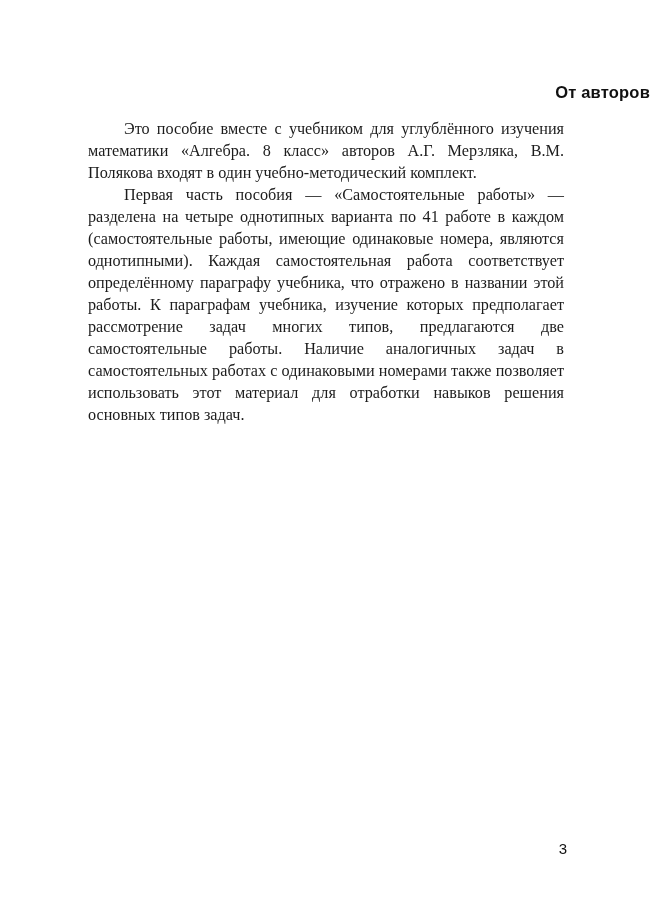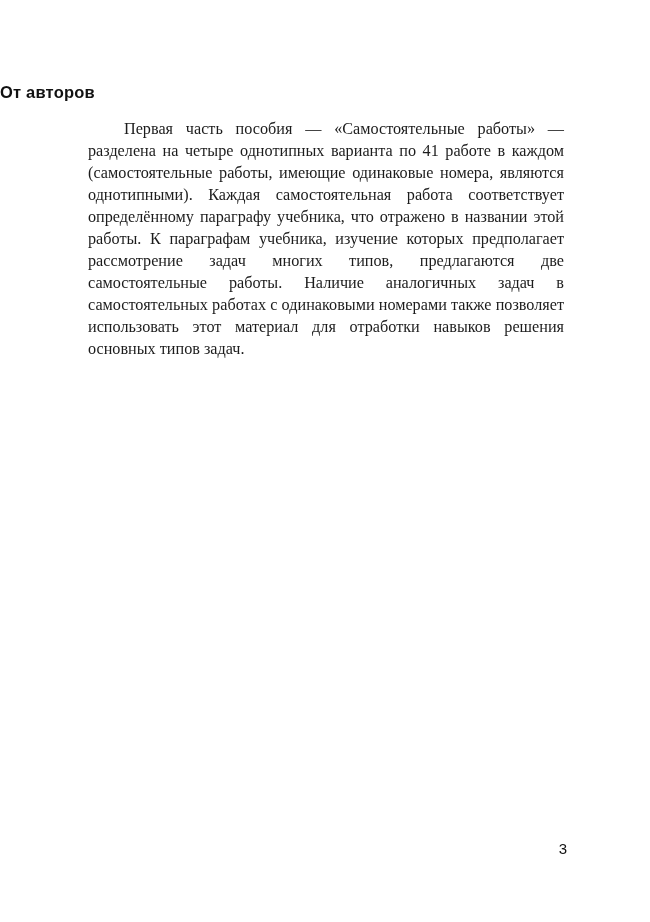--- a/index.html
+++ b/index.html
@@ -17,21 +17,21 @@
     font-family: "Liberation Serif", "DejaVu Serif", serif;
     color: #1a1a1a;
     box-sizing: border-box;
   }
 
   .page-title {
     position: absolute;
     left: 0;
     top: 83px;
     width: 650px;
-    text-align: left;
+    text-align: right;
     font-family: "Liberation Sans", "DejaVu Sans", sans-serif;
     font-weight: bold;
     font-size: 16.5px;
     letter-spacing: 0.2px;
     color: #111111;
   }
 
   .body-text {
     position: absolute;
     left: 88px;
@@ -68,18 +68,19 @@
   }
 </style>
 </head>
 <body>
 
 <div class="page">
 
   <div class="page-title">От авторов</div>
 
   <div class="body-text">
+    <p>Это пособие вместе с учебником для углублённого изучения математики «Алгебра. 8 класс» авторов А.Г. Мерзляка, В.М. Полякова входят в один учебно-методический комплект.</p>
     <p>Первая часть пособия — «Самостоятельные работы» — разделена на четыре однотипных варианта по 41 работе в каждом (самостоятельные работы, имеющие одинаковые номера, являются однотипными). Каждая самостоятельная работа соответствует определённому параграфу учебника, что отражено в названии этой работы. К параграфам учебника, изучение которых предполагает рассмотрение задач многих типов, предлагаются две самостоятельные работы. Наличие аналогичных задач в самостоятельных работах с одинаковыми номерами также позволяет использовать этот материал для отработки навыков решения основных типов задач.</p>
   </div>
 
   <div class="page-number">3</div>
 
 </div>
 
 </body></html>

